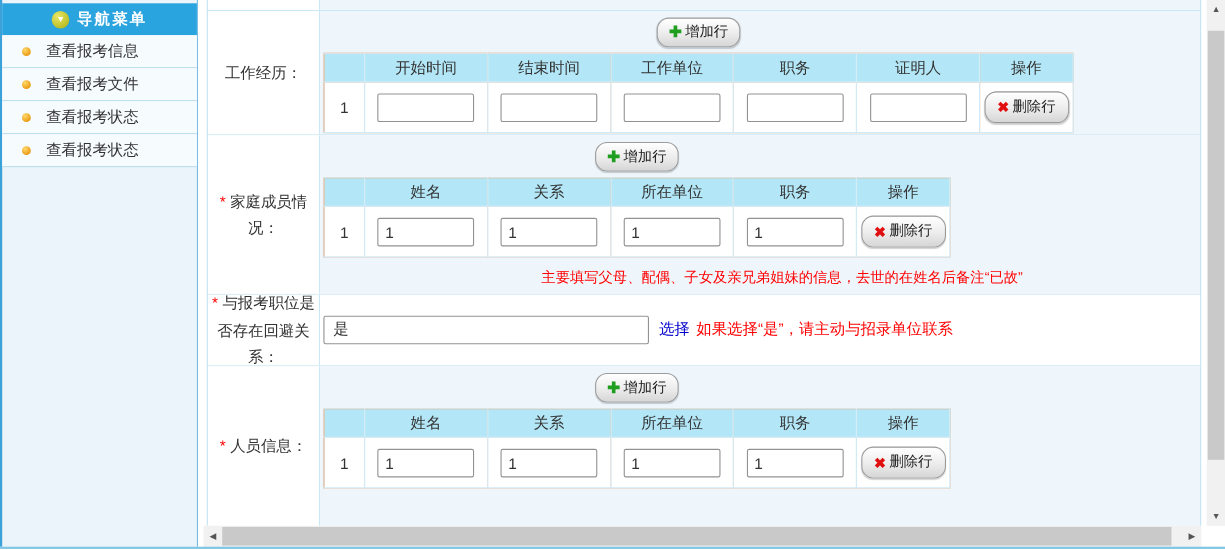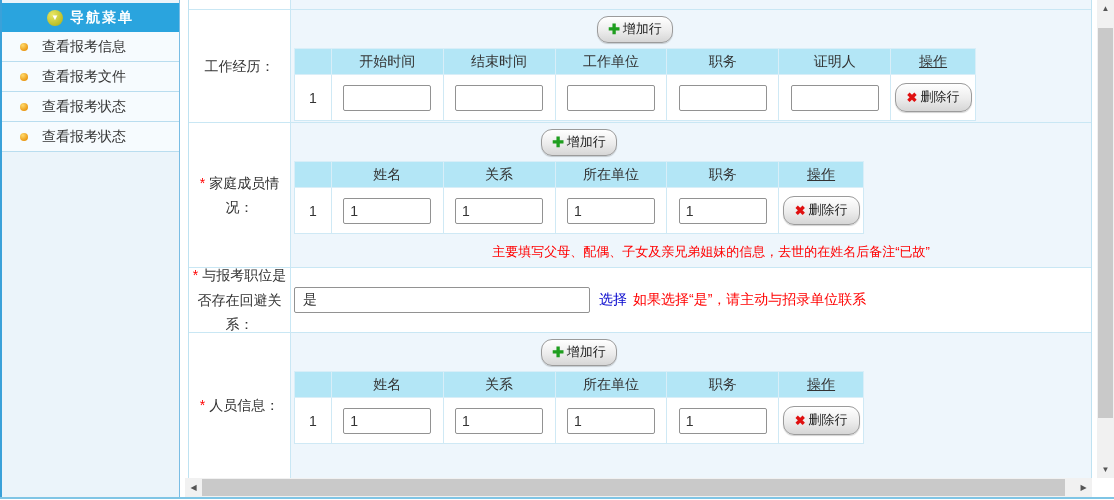--- a/index.html
+++ b/index.html
@@ -47,21 +47,21 @@
     box-shadow:0 1px 1px rgba(0,0,0,.18); margin-bottom:5px; }
   .btn .plus  { color:#1f9e1f; font-weight:bold; font-size:14px; line-height:1; }
   .btn .cross { color:#e01010; font-weight:bold; font-size:13px; line-height:1; }
   .btn-del { margin:0; padding:4px 11px 5px; }
 
   table.grid { border-collapse:collapse; background:#f97316; width:100%; }
   table.grid th { background:#b3e6f6; border:1px solid #d8eef8; height:26px;
     font-size:14px; font-weight:normal; color:#333; }
   table.grid td { background:#fff; border:1px solid #cfe9f5; height:46px;
     text-align:center; font-size:14px; color:#333; }
-  .col-num { width:37px; } .col-data { width:112px; } .col-act { width:85px;text-decoration:underline; }
+  .col-num { width:37px; } .col-data { width:112px; } .col-act { width:85px; }
   input.cell-input { width:88px; height:26px; border:1px solid #929292;
     border-radius:2px; padding-left:6px; font-size:14px; color:#333;
     font-family:inherit; background:#fff; }
   .note { text-align:center; color:#f00; font-size:13px; margin-top:9px;padding-left:40px; }
 
   input.wide-input { width:296px; height:26px; border:1px solid #929292;
     border-radius:2px; padding-left:8px; font-size:14px; color:#333;
     font-family:inherit; background:#fff; margin-left:3px; }
   a.choose { color:#0000cc; font-size:14px;
     margin-left:9px; cursor:pointer; }

